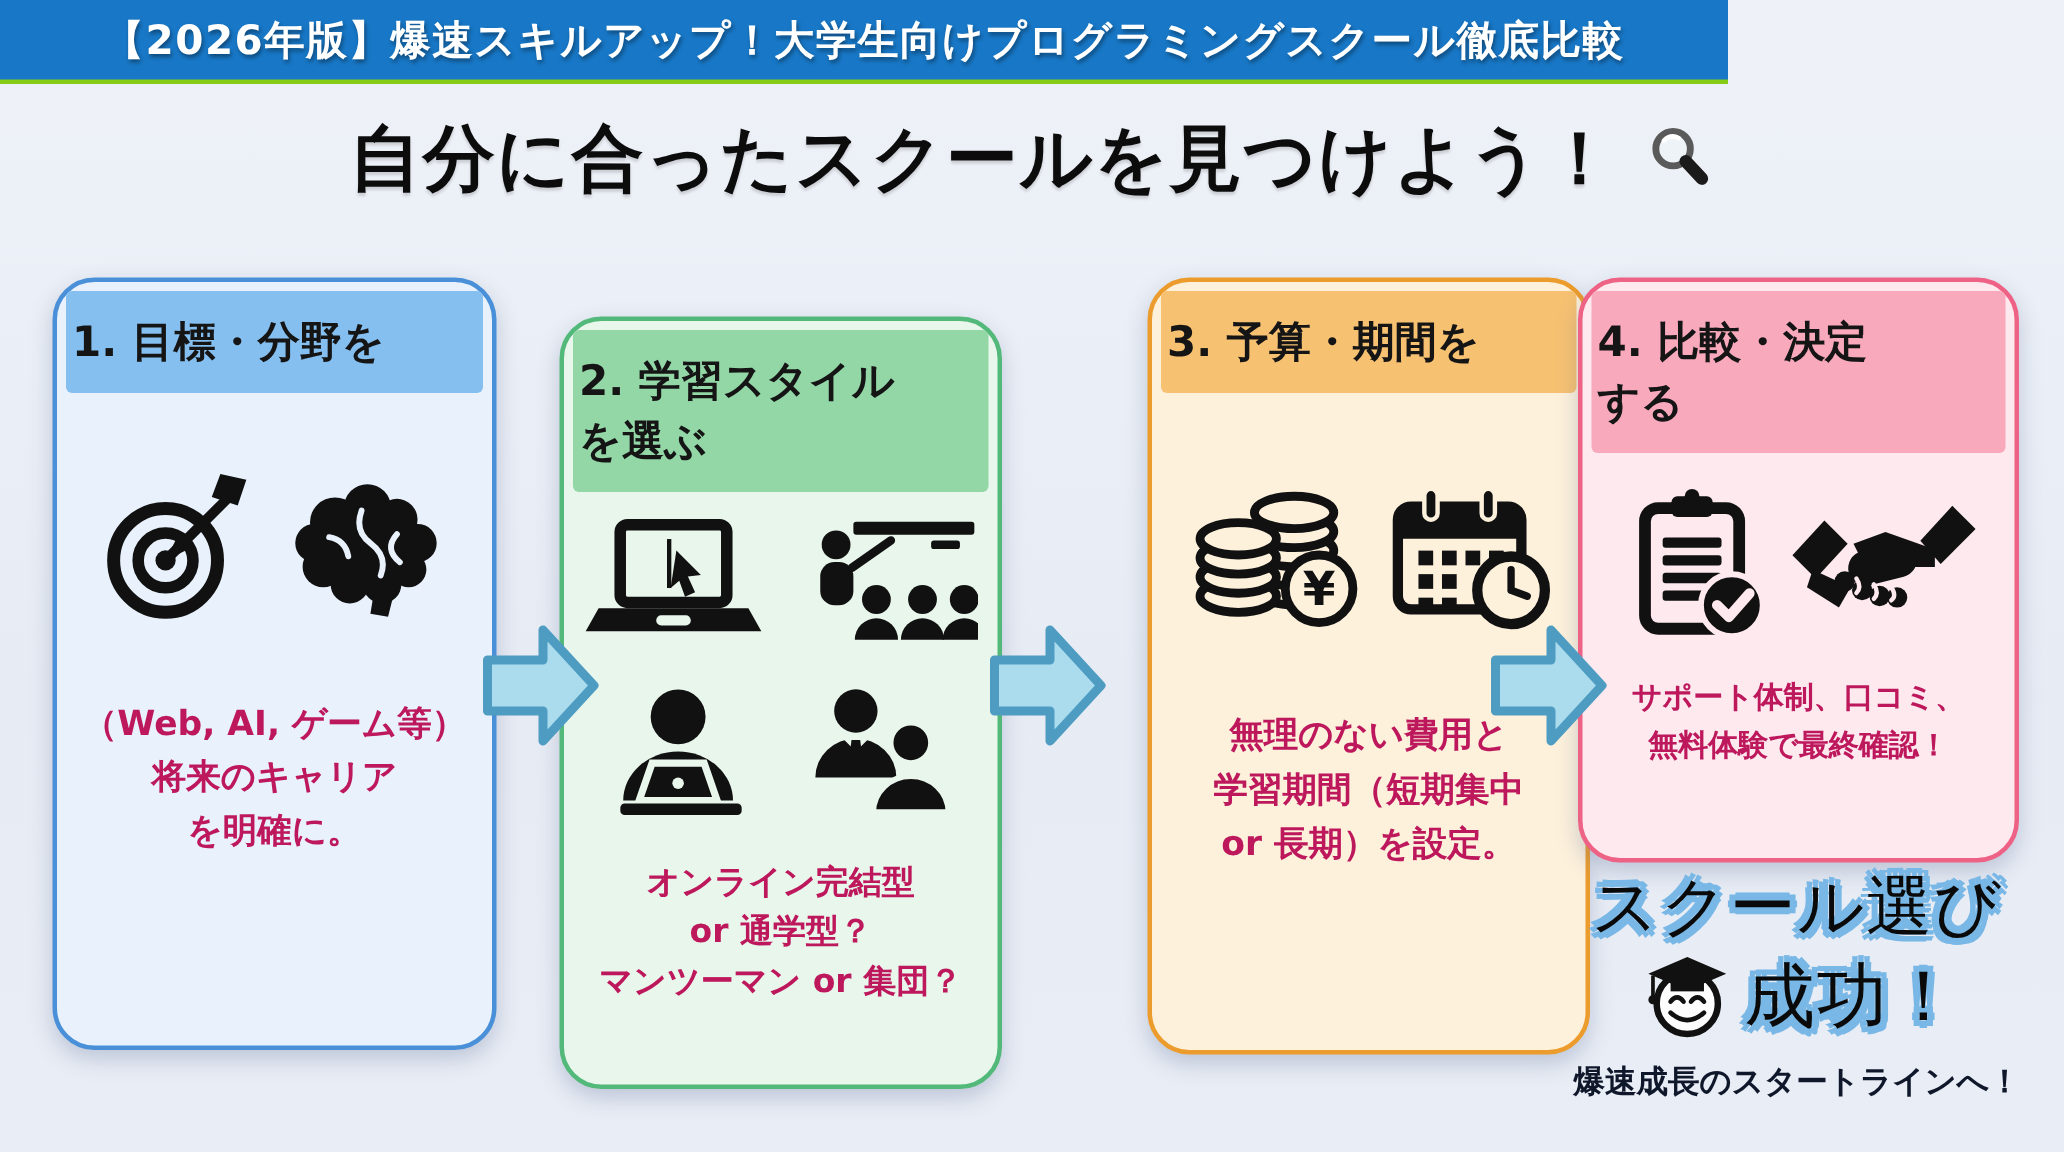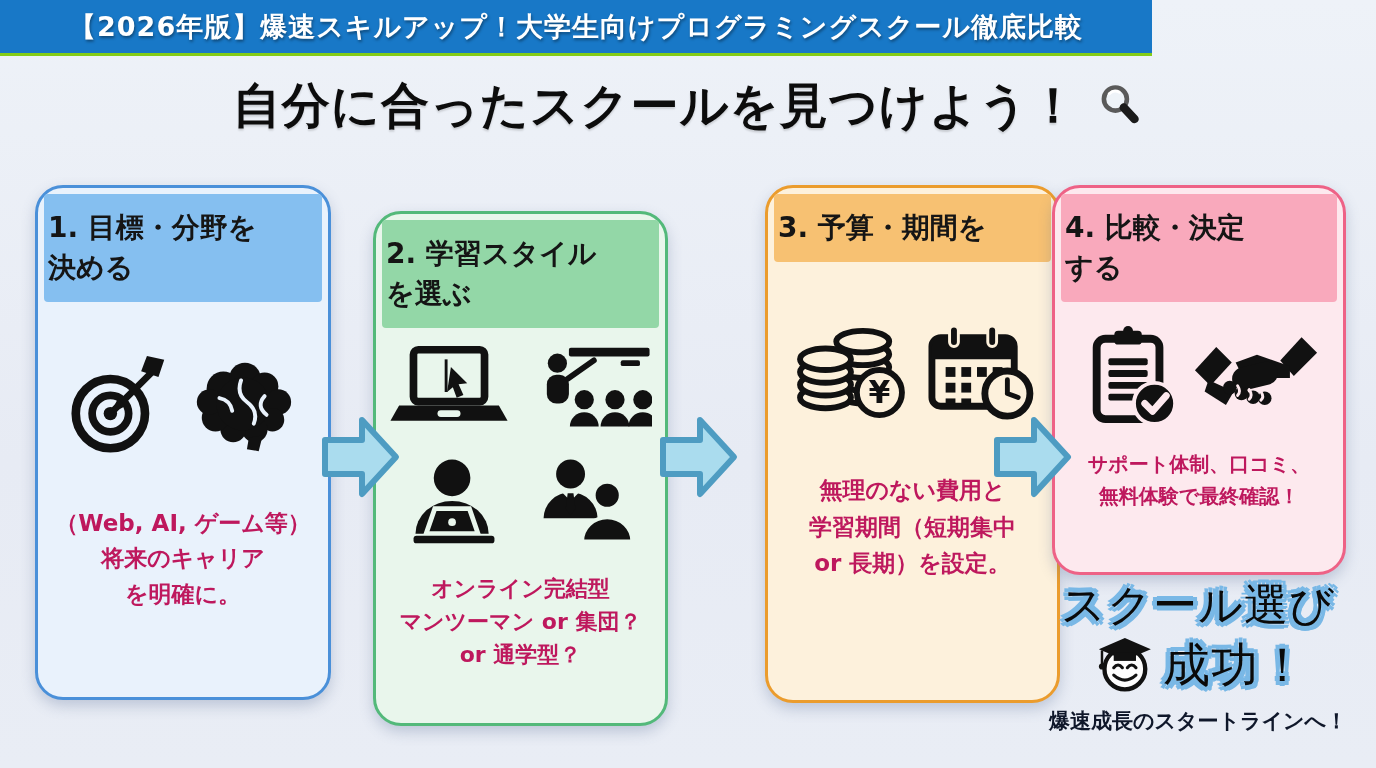--- a/index.html
+++ b/index.html
@@ -80,21 +80,20 @@
   <svg width="46" height="48" viewBox="0 0 60 60">
     <circle cx="24" cy="21" r="15" fill="#eef3f8" stroke="#5a5a5a" stroke-width="6"></circle>
     <path d="M16,14 q6,-6 13,-2" stroke="#fff" stroke-width="4" fill="none" stroke-linecap="round"></path>
     <line x1="35" y1="32" x2="49" y2="47" stroke="#1b1b1b" stroke-width="11" stroke-linecap="round"></line>
   </svg>
 </div>
 
 <div class="card" id="card1" style="--border: #4a90d9; --header: #85bff0; --body: #e9f2fc;">
   <div class="card-header">
     <div>1. 目標・分野を</div>
-    <div>決める</div>
   </div>
   <div class="card-body">
     <div class="icon-row">
       <svg width="104" height="100" viewBox="0 0 108 104">
         <circle cx="44" cy="62" r="36" fill="none" stroke="#111" stroke-width="9"></circle>
         <circle cx="44" cy="62" r="19" fill="none" stroke="#111" stroke-width="8"></circle>
         <circle cx="44" cy="62" r="7" fill="#111"></circle>
         <line x1="44" y1="62" x2="88" y2="18" stroke="#111" stroke-width="7"></line>
         <polygon points="44,62 60,54 52,46" fill="#111"></polygon>
         <polygon points="82,2 100,6 94,24 76,18" fill="#111"></polygon>
@@ -164,22 +163,22 @@
         <circle cx="40" cy="22" r="15" fill="#111"></circle>
         <path d="M12,68 a28,27 0 0 1 56,0 z" fill="#111"></path>
         <polygon points="31,41 40,50 49,41 40,39" fill="#e9f6ec"></polygon>
         <polygon points="37,42 43,42 45,58 40,65 35,58" fill="#111"></polygon>
         <circle cx="78" cy="44" r="14" fill="#111" stroke="#e9f6ec" stroke-width="4"></circle>
         <path d="M52,92 a26,25 0 0 1 52,0 z" fill="#111" stroke="#e9f6ec" stroke-width="4"></path>
       </svg>
     </div>
     <div class="desc">
       <div>オンライン完結型</div>
+      <div>or 通学型？</div>
       <div>マンツーマン or 集団？</div>
-      <div>or 通学型？</div>
     </div>
   </div>
 </div>
 
 <div class="card" id="card3" style="--border: #eb9c2d; --header: #f7c172; --body: #fdf1dc;">
   <div class="card-header">
     <div>3. 予算・期間を</div>
   </div>
   <div class="card-body">
     <div class="icon-row">

